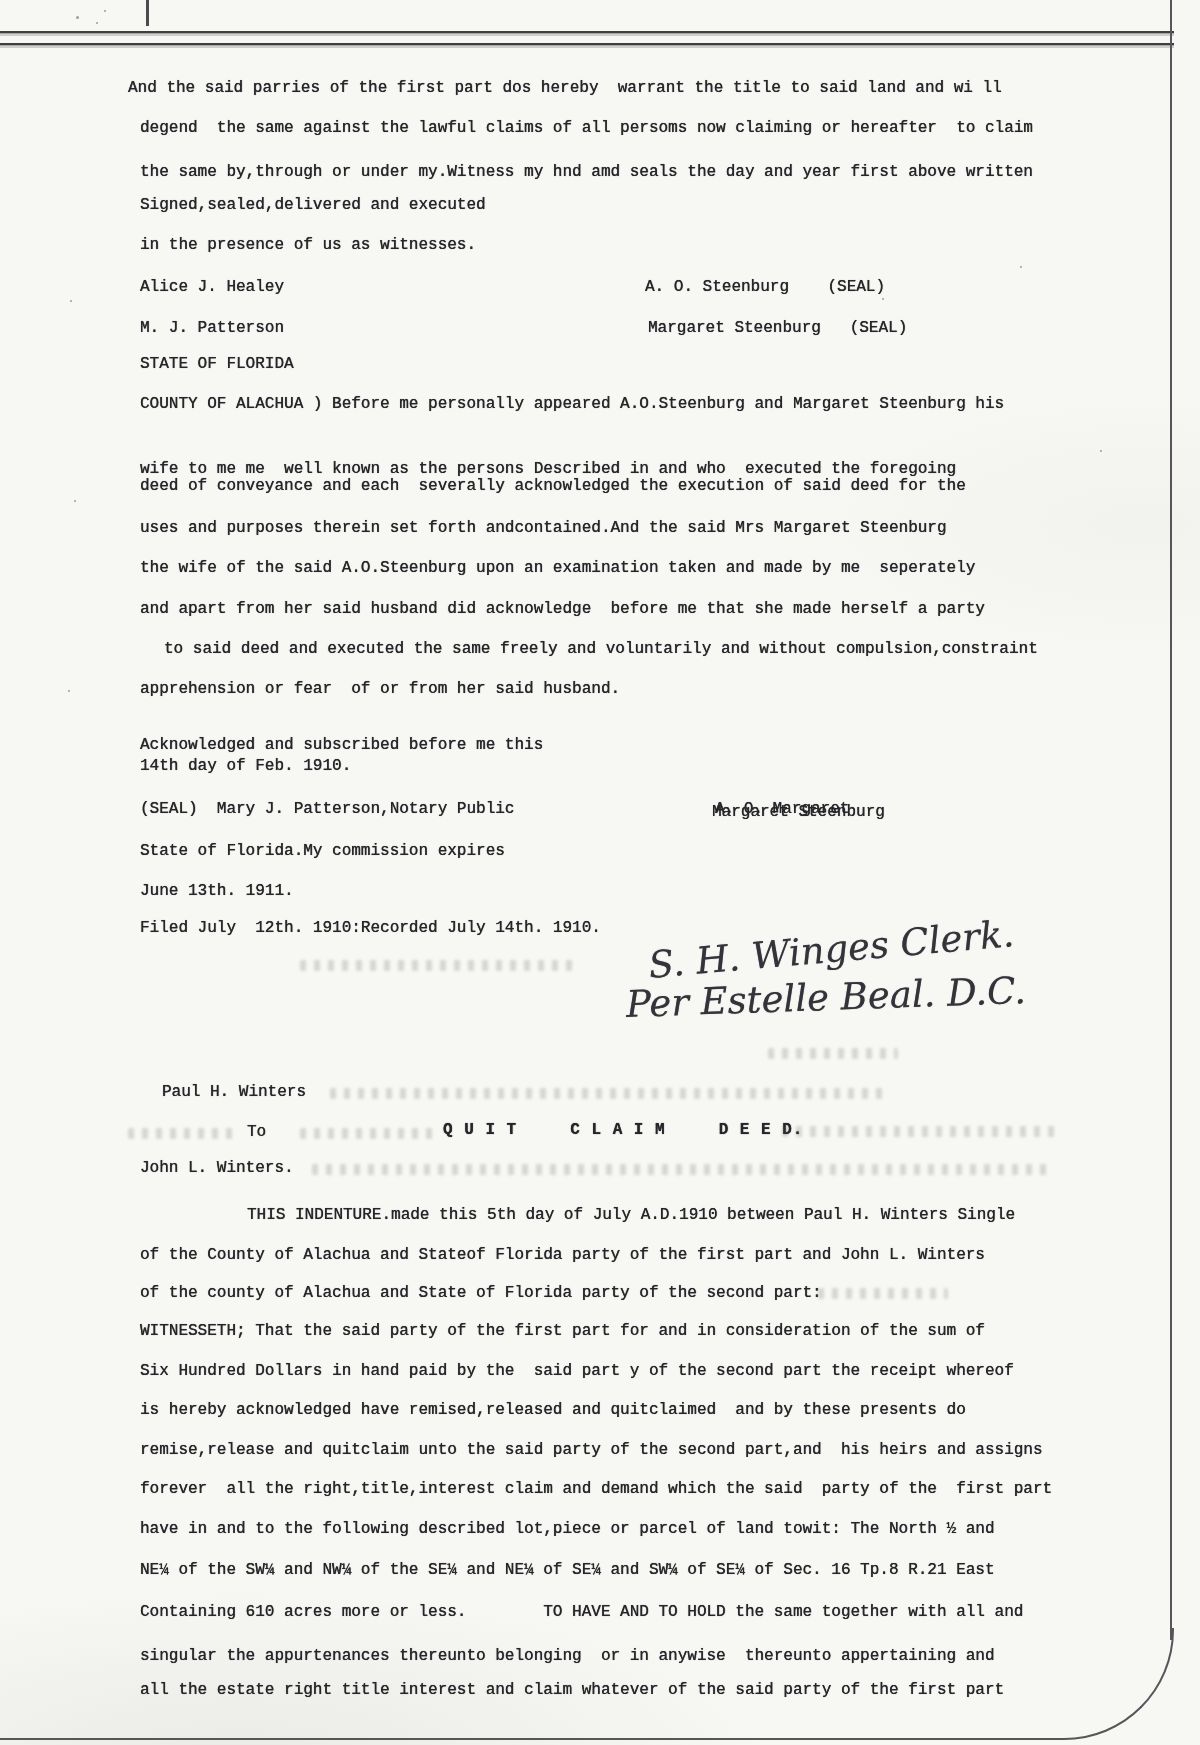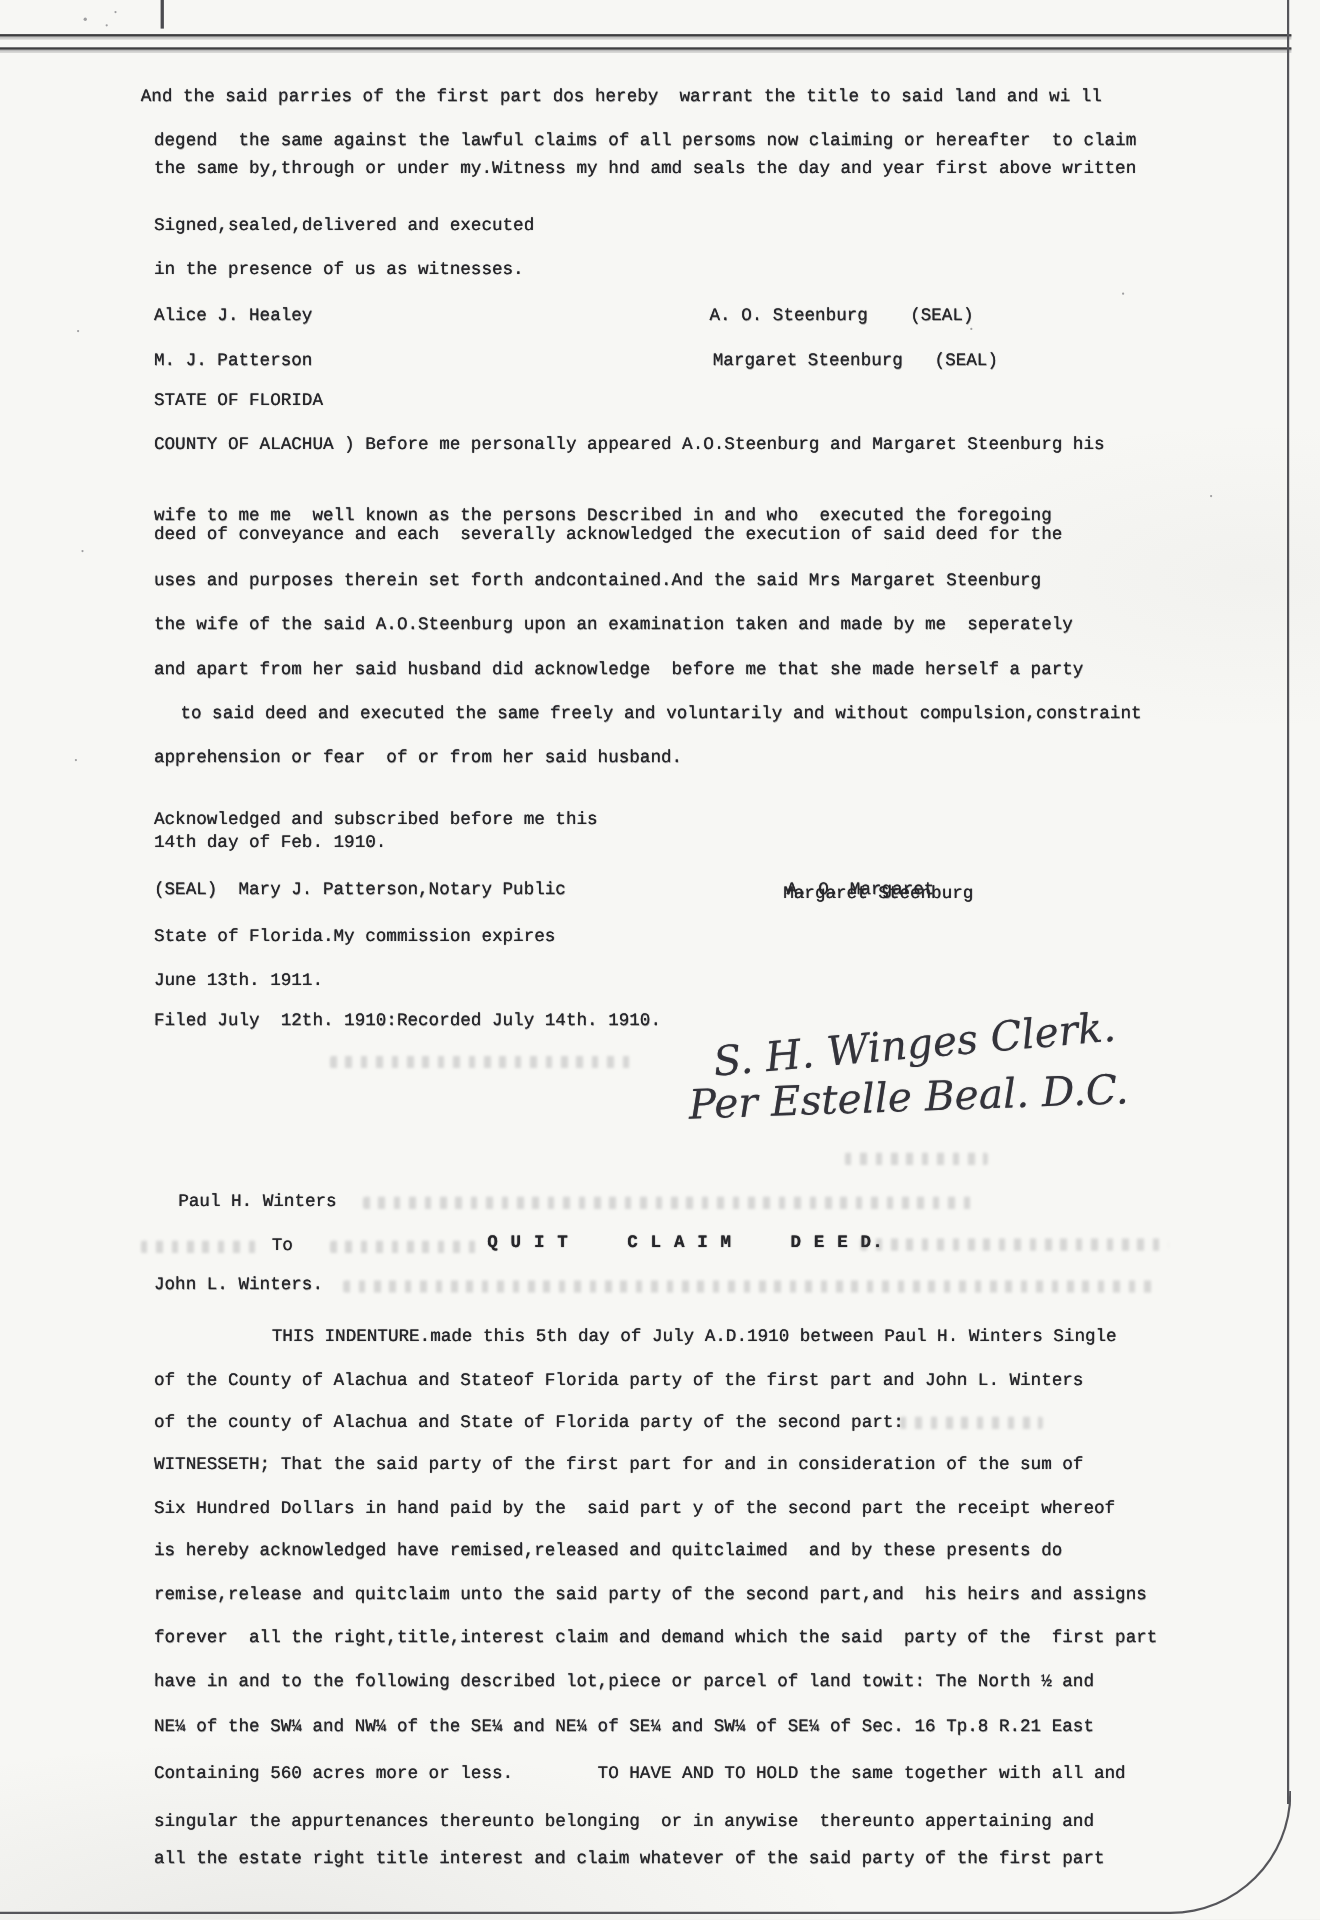--- a/index.html
+++ b/index.html
@@ -67,21 +67,21 @@
 
 <div class="page">
   <div class="tick-topleft"></div>
   <div class="rule rule-1"></div>
   <div class="rule rule-2"></div>
   <div class="edge-right"></div>
   <div class="edge-corner"></div>
   <div id="typed-layer">
       <div class="tline" style="left: 128px; top: 78px;">And the said parries of the first part dos hereby  warrant the title to said land and wi ll</div>
       <div class="tline" style="left: 140px; top: 118px;">degend  the same against the lawful claims of all persoms now claiming or hereafter  to claim</div>
-      <div class="tline" style="left: 140px; top: 143px;">the same by,through or under my.Witness my hnd amd seals the day and year first above written</div>
+      <div class="tline" style="left: 140px; top: 162px;">the same by,through or under my.Witness my hnd amd seals the day and year first above written</div>
       <div class="tline" style="left: 140px; top: 195px;">Signed,sealed,delivered and executed</div>
       <div class="tline" style="left: 140px; top: 235px;">in the presence of us as witnesses.</div>
       <div class="tline" style="left: 140px; top: 277px;">Alice J. Healey</div>
       <div class="tline" style="left: 645px; top: 277px;">A. O. Steenburg    (SEAL)</div>
       <div class="tline" style="left: 140px; top: 318px;">M. J. Patterson</div>
       <div class="tline" style="left: 648px; top: 318px;">Margaret Steenburg   (SEAL)</div>
       <div class="tline" style="left: 140px; top: 354px;">STATE OF FLORIDA</div>
       <div class="tline" style="left: 140px; top: 394px;">COUNTY OF ALACHUA ) Before me personally appeared A.O.Steenburg and Margaret Steenburg his</div>
       <div class="tline" style="left: 140px; top: 434px; margin-top: 25px;">wife to me me  well known as the persons Described in and who  executed the foregoing</div>
       <div class="tline" style="left: 140px; top: 476px;">deed of conveyance and each  severally acknowledged the execution of said deed for the</div>
@@ -105,21 +105,21 @@
       <div class="tline" style="left: 247px; top: 1205px;">THIS INDENTURE.made this 5th day of July A.D.1910 between Paul H. Winters Single</div>
       <div class="tline" style="left: 140px; top: 1245px;">of the County of Alachua and Stateof Florida party of the first part and John L. Winters</div>
       <div class="tline" style="left: 140px; top: 1283px;">of the county of Alachua and State of Florida party of the second part:</div>
       <div class="tline" style="left: 140px; top: 1321px;">WITNESSETH; That the said party of the first part for and in consideration of the sum of</div>
       <div class="tline" style="left: 140px; top: 1361px;">Six Hundred Dollars in hand paid by the  said part y of the second part the receipt whereof</div>
       <div class="tline" style="left: 140px; top: 1400px;">is hereby acknowledged have remised,released and quitclaimed  and by these presents do</div>
       <div class="tline" style="left: 140px; top: 1440px;">remise,release and quitclaim unto the said party of the second part,and  his heirs and assigns</div>
       <div class="tline" style="left: 140px; top: 1479px;">forever  all the right,title,interest claim and demand which the said  party of the  first part</div>
       <div class="tline" style="left: 140px; top: 1519px;">have in and to the following described lot,piece or parcel of land towit: The North ½ and</div>
       <div class="tline" style="left: 140px; top: 1560px;">NE¼ of the SW¼ and NW¼ of the SE¼ and NE¼ of SE¼ and SW¼ of SE¼ of Sec. 16 Tp.8 R.21 East</div>
-      <div class="tline" style="left: 140px; top: 1602px;">Containing 560 acres more or less.        TO HAVE AND TO HOLD the same together with all and</div>
+      <div class="tline" style="left: 140px; top: 1602px;">Containing 610 acres more or less.        TO HAVE AND TO HOLD the same together with all and</div>
       <div class="tline" style="left: 140px; top: 1646px;">singular the appurtenances thereunto belonging  or in anywise  thereunto appertaining and</div>
       <div class="tline" style="left: 140px; top: 1680px;">all the estate right title interest and claim whatever of the said party of the first part</div>
     </div>
   <div id="hand-layer">
       <div class="hand" style="left: 648px; top: 928px; transform: rotate(-5deg);">S. H. Winges Clerk.</div>
       <div class="hand" style="left: 626px; top: 976px; transform: rotate(-2deg);">Per Estelle Beal. D.C.</div>
     </div>
   <div id="artifact-layer">
       <div class="smudge" style="left: 768px; top: 1048px; width: 130px;"></div>
       <div class="smudge" style="left: 330px; top: 1088px; width: 560px;"></div>

